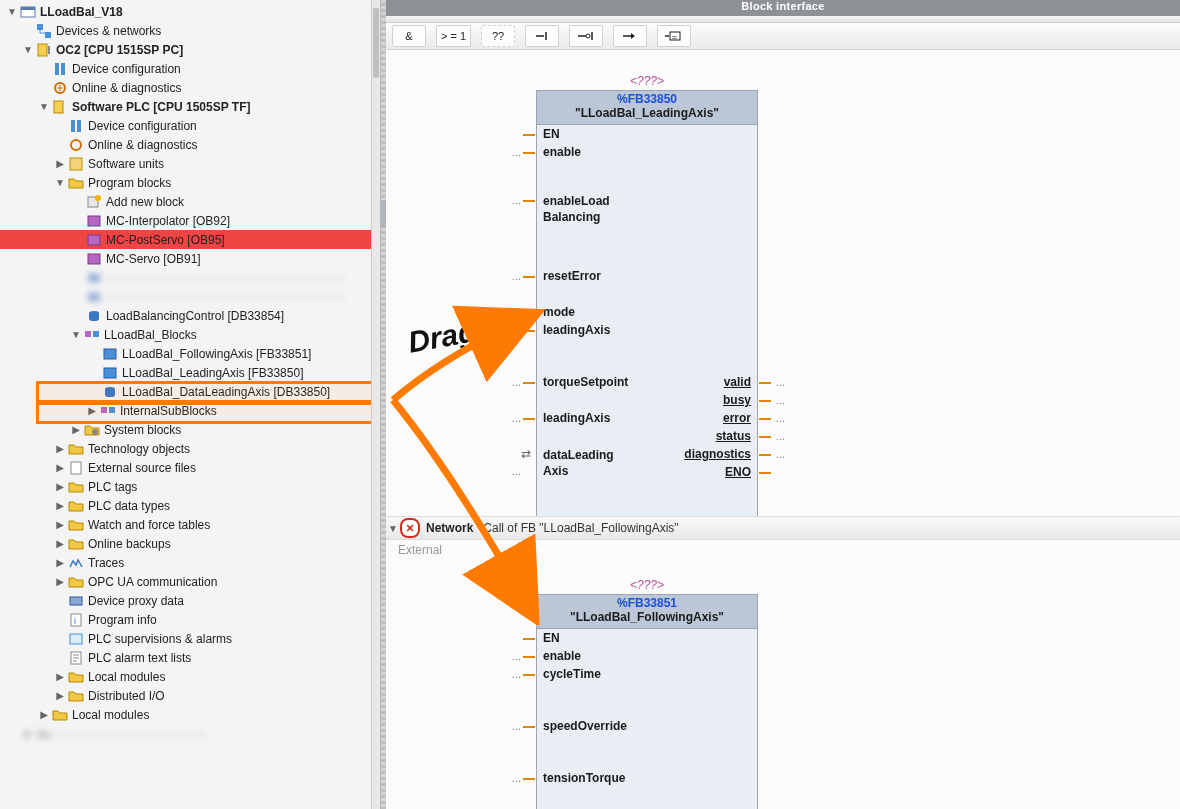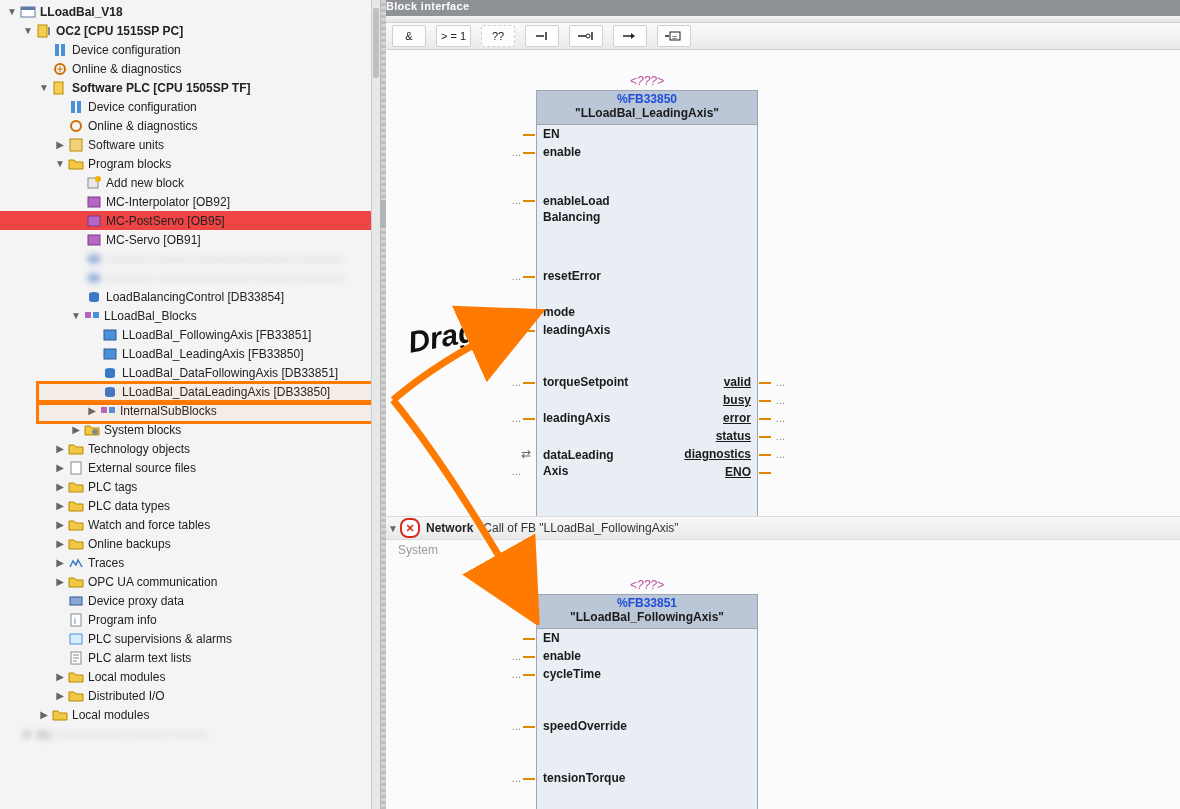--- a/index.html
+++ b/index.html
@@ -28,21 +28,21 @@
 
   
   .hl-box { position:absolute; left:36px; height:18px; border:3px solid #ff7a00; background:rgba(255,122,0,0.05); pointer-events:none; }
 
   
   .splitter { width:5px; background: repeating-linear-gradient(180deg,#d4d4d4 0 3px,#bfbfbf 3px 6px); }
   .splitter .marker { width:5px; height:28px; background:#aeb5bd; margin-top:200px; }
 
   
   .right-pane { flex:1; display:flex; flex-direction:column; background:#fafafa; position:relative; }
-  .bi-bar { height:16px; background:#8e9196; color:#fff; font-weight:700; font-size:11px; letter-spacing:0.3px; }
+  .bi-bar { height:16px; background:#8e9196; color:#fff; font-weight:700; text-align:center; font-size:11px; letter-spacing:0.3px; }
   .top-strip { height:6px; background:linear-gradient(#f5f5f5,#e4e4e4); border-bottom:1px solid #d0d0d0; }
   .ops-bar { height:26px; background:linear-gradient(#fbfbfb,#eaeaea); border-bottom:1px solid #cfcfcf; display:flex; align-items:center; padding-left:6px; gap:10px; }
   .op-btn { height:20px; min-width:24px; padding:0 4px; border:1px solid #cfcfcf; background:#fdfdfd; display:inline-flex; align-items:center; justify-content:center; border-radius:2px; font-size:11px; color:#222; cursor:pointer; }
   .op-btn.boxed { border-style:dashed; }
   .op-btn svg { display:block; }
 
   .editor { flex:1; position:relative; background:#fbfbfb; overflow:hidden; }
   .fb-head { width:220px; background:#bbc6d6; border:1px solid #9aa6b6; text-align:center; padding:1px 0 4px 0; }
   .fb-head .fbid { color:#1d4ed8; font-weight:700; font-size:12px; }
   .fb-head .fbname { color:#1a1a1a; font-weight:700; font-size:12px; }
@@ -93,20 +93,32 @@
           <span class="ico">
               <svg width="16" height="16">
                 <rect x="1" y="3" width="14" height="10" fill="#fff" stroke="#5c7aa8"></rect>
                 <rect x="1" y="3" width="14" height="3" fill="#5c7aa8"></rect>
               </svg>
             </span>
           <span class="label bold">LLoadBal_V18</span>
         </div>
 
 
+        <div class="row">
+          <span class="spacer" style="width:22px"></span>
+            <span class="exp none">•</span>
+          <span class="ico">
+              <svg width="16" height="16">
+                <rect x="1" y="1" width="6" height="6" fill="#4a90d9"></rect>
+                <rect x="9" y="9" width="6" height="6" fill="#4a90d9"></rect>
+                <path d="M4 7v3h5" stroke="#4a90d9" fill="none"></path>
+              </svg>
+            </span>
+          <span class="label">Devices &amp; networks</span>
+        </div>
 
         <div class="row">
           <span class="spacer" style="width:22px"></span>
           <span class="exp">▼</span>
           <span class="ico">
               <svg width="16" height="16">
                 <rect x="2" y="2" width="9" height="12" fill="#f6cf52" stroke="#b58a00"></rect>
                 <rect x="12" y="4" width="2" height="8" fill="#888"></rect>
               </svg>
             </span>
@@ -296,32 +308,20 @@
             <span class="spacer" style="width:88px"></span>
             <span class="exp none">•</span>
           <span class="ico">
               <svg width="16" height="16">
                 <rect x="2" y="3" width="12" height="10" fill="#4a90d9" stroke="#2c5a94"></rect>
               </svg>
             </span>
           <span class="label">LLoadBal_LeadingAxis [FB33850]</span>
         </div>
 
-        <div class="row">
-            <span class="spacer" style="width:88px"></span>
-            <span class="exp none">•</span>
-          <span class="ico">
-              <svg width="16" height="16">
-                <ellipse cx="8" cy="5" rx="5" ry="2" fill="#3a78c8"></ellipse>
-                <rect x="3" y="5" width="10" height="6" fill="#3a78c8"></rect>
-                <ellipse cx="8" cy="11" rx="5" ry="2" fill="#3a78c8"></ellipse>
-              </svg>
-            </span>
-          <span class="label">LLoadBal_DataFollowingAxis [DB33851]</span>
-        </div>
         <div class="row">
             <span class="spacer" style="width:88px"></span>
             <span class="exp none">•</span>
           <span class="ico">
               <svg width="16" height="16">
                 <ellipse cx="8" cy="5" rx="5" ry="2" fill="#3a78c8"></ellipse>
                 <rect x="3" y="5" width="10" height="6" fill="#3a78c8"></rect>
                 <ellipse cx="8" cy="11" rx="5" ry="2" fill="#3a78c8"></ellipse>
               </svg>
             </span>
@@ -647,21 +647,21 @@
             </div>
         </div>
       </div>
 
       <div class="net-hdr" style="top:466px;">
         <span class="caret">▼</span>
         <span class="xerr">✕</span>
         <span class="nlbl">Network</span>
         <span class="ndesc">Call of FB "LLoadBal_FollowingAxis"</span>
       </div>
-      <div class="comment-box" style="top:490px;">System</div>
+      <div class="comment-box" style="top:490px;">External</div>
 
       <div style="position:absolute; left:150px; top:524px;">
         <div class="placeholder-top"><span class="idq">&lt;???&gt;</span></div>
         <div class="fb-head">
           <div class="fbid">%FB33851</div>
           <div class="fbname">"LLoadBal_FollowingAxis"</div>
         </div>
         <div class="fb-body" style="height:180px;">
           <div class="pin-row">
               <span class="tick l"></span>

